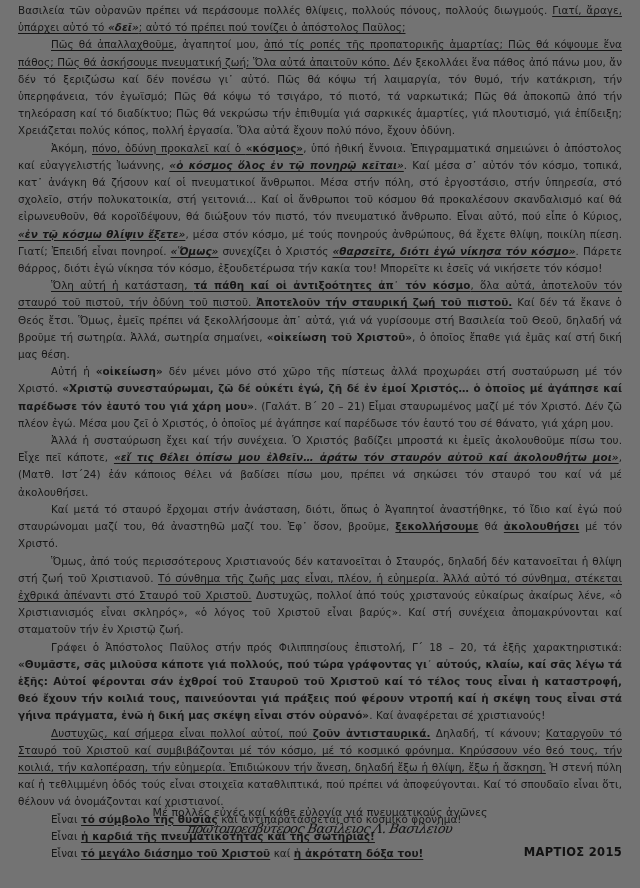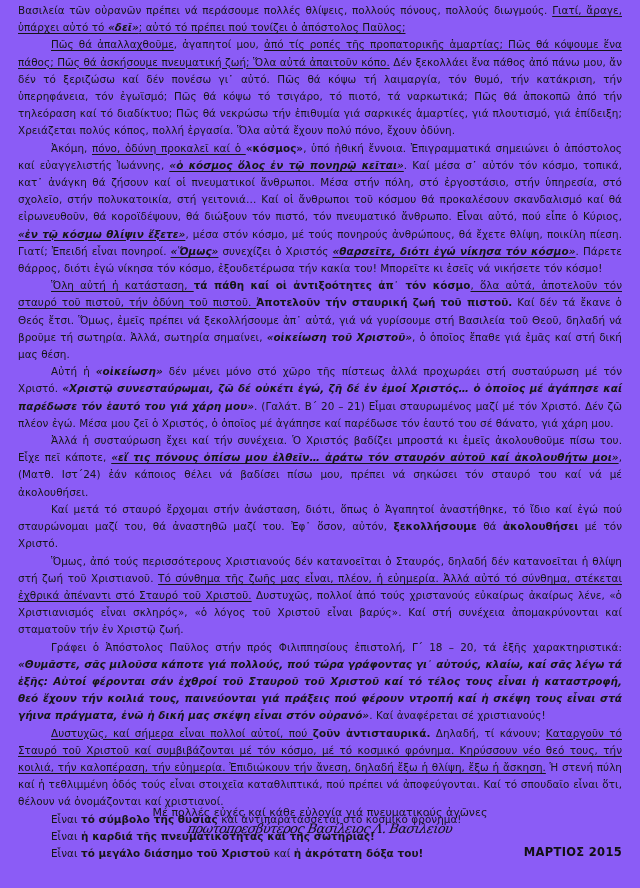--- a/index.html
+++ b/index.html
@@ -12,21 +12,21 @@
     width: 640px;
     height: 888px;
     overflow: hidden;
     font-family: "DejaVu Sans", "Liberation Sans", sans-serif;
     color: #1a1a1a;
   }
   #page {
     position: relative;
     width: 640px;
     height: 888px;
-    background: #8b5cf6;
+    background: #737373;
     padding: 0;
     box-sizing: border-box;
   }
   .body-text {
     position: absolute;
     left: 18px;
     top: 2px;
     width: 604px;
     font-size: 10.4px;
     line-height: 17.2px;
@@ -41,23 +41,23 @@
     padding: 0;
     text-indent: 33px;
     text-align: justify;
   }
   p.para.noindent {
     text-indent: 0;
   }
   
   .u   { text-decoration: underline; text-underline-offset: 1.5px; }
   .b   { font-weight: normal; }
-  .bi  { font-weight: bold; font-style: italic; }
+  .bi  { font-weight: bold; }
   .biu { font-weight: bold; font-style: italic; text-decoration: underline; text-underline-offset: 1.5px; }
-  .bu  { font-weight: bold; text-underline-offset: 1.5px; }
+  .bu  { font-weight: bold; text-decoration: underline; text-underline-offset: 1.5px; }
 
   
   .statement-list {
     margin: 0;
     padding: 0;
   }
   .statement-line {
     text-indent: 33px;
     text-align: left;
     margin: 0;
@@ -107,22 +107,22 @@
 
 <div id="page">
 
   <div class="body-text">
     <div id="para-host">
         <p class="para noindent"><span>Βασιλεία τῶν οὐρανῶν πρέπει νά περάσουμε πολλές θλίψεις, πολλούς πόνους, πολλούς διωγμούς. </span><span class="u">Γιατί, ἄραγε, ὑπάρχει αὐτό τό </span><span class="biu">«δεῖ»</span><span class="u">; αὐτό τό πρέπει πού τονίζει ὁ ἀπόστολος Παῦλος;</span></p>
         <p class="para"><span class="u">Πῶς θά ἀπαλλαχθοῦμε</span><span>, ἀγαπητοί μου, </span><span class="u">ἀπό τίς ροπές τῆς προπατορικῆς ἁμαρτίας; Πῶς θά κόψουμε ἕνα πάθος; Πῶς θά ἀσκήσουμε πνευματική ζωή; Ὅλα αὐτά ἀπαιτοῦν κόπο.</span><span> Δέν ξεκολλάει ἕνα πάθος ἀπό πάνω μου, ἄν δέν τό ξεριζώσω καί δέν πονέσω γι᾿ αὐτό. </span><span class="b">Πῶς</span><span> θά κόψω τή λαιμαργία, τόν θυμό, τήν κατάκριση, τήν ὑπερηφάνεια, τόν ἐγωϊσμό;   </span><span class="b">Πῶς</span><span> θά κόψω τό τσιγάρο, τό πιοτό, τά ναρκωτικά; </span><span class="b">Πῶς</span><span> θά ἀποκοπῶ ἀπό τήν τηλεόραση καί τό διαδίκτυο; </span><span class="b">Πῶς</span><span> θά νεκρώσω τήν ἐπιθυμία γιά σαρκικές ἁμαρτίες, γιά πλουτισμό, γιά ἐπίδειξη; Χρειάζεται πολύς κόπος, πολλή ἐργασία. Ὅλα αὐτά ἔχουν πολύ πόνο, ἔχουν ὀδύνη.</span></p>
         <p class="para"><span>Ἀκόμη, </span><span class="u">πόνο, ὀδύνη προκαλεῖ καί ὁ </span><span class="bu">«κόσμος»</span><span>, ὑπό ἠθική ἔννοια. Ἐπιγραμματικά σημειώνει ὁ ἀπόστολος καί εὐαγγελιστής Ἰωάννης, </span><span class="biu">«ὁ κόσμος ὅλος ἐν τῷ πονηρῷ κεῖται»</span><span>. Καί μέσα σ᾿ αὐτόν τόν κόσμο, τοπικά, κατ᾿ ἀνάγκη θά ζήσουν καί οἱ πνευματικοί ἄνθρωποι. Μέσα στήν πόλη, στό ἐργοστάσιο, στήν ὑπηρεσία, στό σχολεῖο, στήν πολυκατοικία, στή γειτονιά… Καί οἱ ἄνθρωποι τοῦ κόσμου θά προκαλέσουν σκανδαλισμό καί θά εἰρωνευθοῦν, θά κοροϊδέψουν, θά διώξουν τόν πιστό, τόν πνευματικό ἄνθρωπο. Εἶναι αὐτό, πού εἶπε ὁ Κύριος, </span><span class="biu">«ἐν τῷ κόσμω θλίψιν ἔξετε»</span><span>, μέσα στόν κόσμο, μέ τούς πονηρούς ἀνθρώπους, θά ἔχετε θλίψη, ποικίλη πίεση. Γιατί; Ἐπειδή εἶναι πονηροί. </span><span class="biu">«Ὅμως»</span><span> συνεχίζει ὁ Χριστός </span><span class="biu">«θαρσεῖτε, διότι ἐγώ νίκησα τόν κόσμο»</span><span>. Πάρετε θάρρος, διότι ἐγώ νίκησα τόν κόσμο, ἐξουδετέρωσα τήν κακία του! Μπορεῖτε κι ἐσεῖς νά νικήσετε τόν κόσμο!</span></p>
         <p class="para"><span class="u">Ὅλη αὐτή ἡ κατάσταση, </span><span class="bu">τά πάθη καί οἱ ἀντιξοότητες ἀπ᾿ τόν κόσμο</span><span class="u">, ὅλα αὐτά, ἀποτελοῦν τόν σταυρό τοῦ πιστοῦ, τήν ὀδύνη τοῦ πιστοῦ. </span><span class="bu">Ἀποτελοῦν τήν σταυρική ζωή τοῦ πιστοῦ.</span><span> Καί δέν τά ἔκανε ὁ Θεός ἔτσι. Ὅμως, ἐμεῖς πρέπει νά ξεκολλήσουμε ἀπ᾿ αὐτά, γιά νά γυρίσουμε στή Βασιλεία τοῦ Θεοῦ, δηλαδή νά βροῦμε τή σωτηρία. Ἀλλά, σωτηρία σημαίνει, </span><span class="bi">«οἰκείωση τοῦ Χριστοῦ»</span><span>, ὁ ὁποῖος ἔπαθε γιά ἐμᾶς καί στή δική μας θέση.</span></p>
         <p class="para"><span>Αὐτή ἡ </span><span class="bi">«οἰκείωση»</span><span> δέν μένει μόνο στό χῶρο τῆς πίστεως ἀλλά προχωράει στή συσταύρωση μέ τόν Χριστό. </span><span class="bi">«Χριστῷ συνεσταύρωμαι, ζῶ δέ οὐκέτι ἐγώ, ζῆ δέ ἐν ἐμοί Χριστός… ὁ ὁποῖος μέ ἀγάπησε καί παρέδωσε τόν ἑαυτό του γιά χάρη μου»</span><span>. (Γαλάτ. Β΄ 20 – 21) Εἶμαι σταυρωμένος μαζί μέ τόν Χριστό. Δέν ζῶ πλέον ἐγώ. Μέσα μου ζεῖ ὁ Χριστός, ὁ ὁποῖος μέ ἀγάπησε καί παρέδωσε τόν ἑαυτό του σέ θάνατο, γιά χάρη μου.</span></p>
-        <p class="para"><span>Ἀλλά ἡ συσταύρωση ἔχει καί τήν συνέχεια. Ὁ Χριστός βαδίζει μπροστά κι ἐμεῖς ἀκολουθοῦμε πίσω του. Εἶχε πεῖ κάποτε, </span><span class="biu">«εἴ τις πόνους ὀπίσω μου ἐλθεῖν… ἀράτω τόν σταυρόν αὐτοῦ καί ἀκολουθήτω μοι»</span><span>, (Ματθ. Ιστ΄24) ἐάν κάποιος θέλει νά βαδίσει πίσω μου, πρέπει νά σηκώσει τόν σταυρό του καί νά μέ ἀκολουθήσει.</span></p>
-        <p class="para"><span>Καί μετά τό σταυρό ἔρχομαι στήν ἀνάσταση, διότι, ὅπως ὁ Ἀγαπητοί ἀναστήθηκε, τό ἴδιο καί ἐγώ πού σταυρώνομαι μαζί του, θά ἀναστηθῶ μαζί του. </span><span class="b">Ἐφ᾿ ὅσον, αὐτόν, </span><span class="bu">ξεκολλήσουμε</span><span class="b"> θά </span><span class="bu">ἀκολουθήσει</span><span class="b"> μέ τόν Χριστό.</span></p>
+        <p class="para"><span>Ἀλλά ἡ συσταύρωση ἔχει καί τήν συνέχεια. Ὁ Χριστός βαδίζει μπροστά κι ἐμεῖς ἀκολουθοῦμε πίσω του. Εἶχε πεῖ κάποτε, </span><span class="biu">«εἴ τις θέλει ὀπίσω μου ἐλθεῖν… ἀράτω τόν σταυρόν αὐτοῦ καί ἀκολουθήτω μοι»</span><span>, (Ματθ. Ιστ΄24) ἐάν κάποιος θέλει νά βαδίσει πίσω μου, πρέπει νά σηκώσει τόν σταυρό του καί νά μέ ἀκολουθήσει.</span></p>
+        <p class="para"><span>Καί μετά τό σταυρό ἔρχομαι στήν ἀνάσταση, διότι, ὅπως ὁ Ἀγαπητοί ἀναστήθηκε, τό ἴδιο καί ἐγώ πού σταυρώνομαι μαζί του, θά ἀναστηθῶ μαζί του. </span><span class="b">Ἐφ᾿ ὅσον, βροῦμε, </span><span class="bu">ξεκολλήσουμε</span><span class="b"> θά </span><span class="bu">ἀκολουθήσει</span><span class="b"> μέ τόν Χριστό.</span></p>
         <p class="para"><span>Ὅμως, ἀπό τούς περισσότερους Χριστιανούς δέν κατανοεῖται ὁ Σταυρός, δηλαδή δέν κατανοεῖται ἡ θλίψη στή ζωή τοῦ Χριστιανοῦ. </span><span class="u">Τό σύνθημα τῆς ζωῆς μας εἶναι, πλέον, ἡ εὐημερία. Ἀλλά αὐτό τό σύνθημα, στέκεται ἐχθρικά ἀπέναντι στό Σταυρό τοῦ Χριστοῦ.</span><span> Δυστυχῶς, πολλοί ἀπό τούς χριστανούς εὐκαίρως ἀκαίρως λένε, </span><span class="iu">«ὁ Χριστιανισμός εἶναι σκληρός», «ὁ λόγος τοῦ Χριστοῦ εἶναι βαρύς».</span><span> Καί στή συνέχεια ἀπομακρύνονται καί σταματοῦν τήν ἐν Χριστῷ ζωή.</span></p>
         <p class="para"><span>Γράφει ὁ Ἀπόστολος Παῦλος στήν πρός Φιλιππησίους ἐπιστολή,  Γ΄ 18 – 20, τά ἑξῆς χαρακτηριστικά: </span><span class="bi">«Θυμᾶστε, σᾶς μιλοῦσα κάποτε γιά πολλούς, πού τώρα γράφοντας γι᾿ αὐτούς, κλαίω, καί σᾶς λέγω τά ἑξῆς: Αὐτοί φέρονται σάν ἐχθροί τοῦ Σταυροῦ τοῦ Χριστοῦ καί τό τέλος τους εἶναι ἡ καταστροφή, θεό ἔχουν τήν κοιλιά τους, παινεύονται γιά πράξεις πού φέρουν ντροπή καί ἡ σκέψη τους εἶναι στά γήινα πράγματα, ἐνῶ ἡ δική μας σκέψη εἶναι στόν οὐρανό»</span><span>. Καί ἀναφέρεται σέ χριστιανούς!</span></p>
         <p class="para"><span class="u">Δυστυχῶς, καί σήμερα εἶναι πολλοί αὐτοί, πού </span><span class="bu">ζοῦν ἀντισταυρικά.</span><span> Δηλαδή, τί κάνουν; </span><span class="u">Καταργοῦν τό Σταυρό τοῦ Χριστοῦ καί συμβιβάζονται μέ τόν κόσμο, μέ τό κοσμικό φρόνημα. Κηρύσσουν νέο θεό τους, τήν κοιλιά, τήν καλοπέραση, τήν εὐημερία. Ἐπιδιώκουν τήν ἄνεση, δηλαδή ἔξω ἡ θλίψη, ἔξω ἡ ἄσκηση.</span><span> Ἡ στενή πύλη καί ἡ τεθλιμμένη ὁδός τούς  εἶναι στοιχεῖα καταθλιπτικά, πού πρέπει νά ἀποφεύγονται. Καί τό σπουδαῖο εἶναι ὅτι, θέλουν νά ὀνομάζονται καί χριστιανοί.</span></p>
       </div>
     <div class="statement-list" id="stmt-host">
         <p class="para statement-line"><span class="b">Εἶναι </span><span class="bu">τό σύμβολο τῆς θυσίας</span><span class="b"> καί ἀντιπαρατάσσεται στό κοσμικό φρόνημα!</span></p>
         <p class="para statement-line"><span class="b">Εἶναι </span><span class="bu">ἡ καρδιά τῆς πνευματικότητας καί τῆς σωτηρίας!</span></p>
         <p class="para statement-line"><span class="b">Εἶναι </span><span class="bu">τό μεγάλο διάσημο τοῦ Χριστοῦ</span><span class="b"> καί </span><span class="bu">ἡ ἀκρότατη δόξα του!</span></p>
       </div>
   </div>

